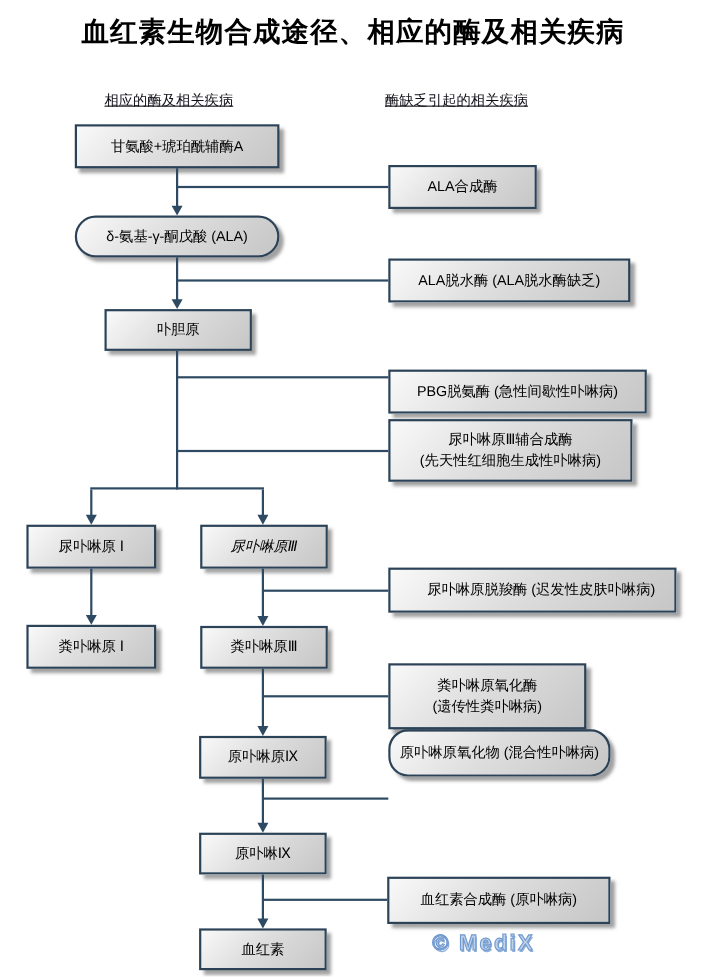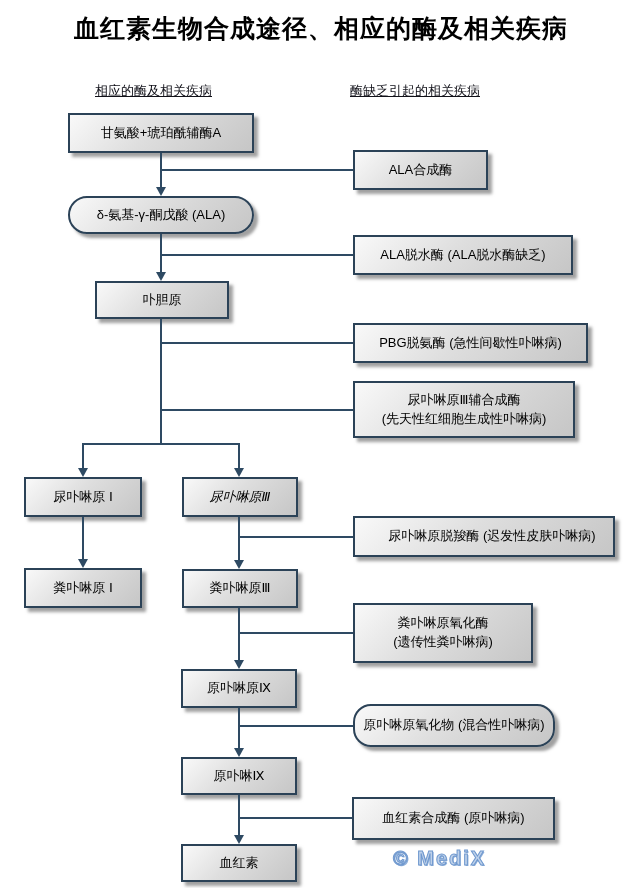--- a/index.html
+++ b/index.html
@@ -96,35 +96,35 @@
   <div class="node" style="left:181px;top:844px;width:116px;height:38px;">
     <span>血红素</span>
   </div>
 
   <div class="node" style="left:353px;top:150px;width:135px;height:40px;">
     <span>ALA合成酶</span>
   </div>
   <div class="node" style="left:353px;top:235px;width:220px;height:40px;">
     <span>ALA脱水酶 (ALA脱水酶缺乏)</span>
   </div>
-  <div class="node" style="left:353px;top:323px;width:235px;height:40px;">
+  <div class="node" style="left:353px;top:336px;width:235px;height:40px;">
     <span>PBG脱氨酶 (急性间歇性卟啉病)</span>
   </div>
   <div class="node" style="left:353px;top:381px;width:222px;height:57px;">
     <span>尿卟啉原Ⅲ辅合成酶</span>
     <span>(先天性红细胞生成性卟啉病)</span>
   </div>
   <div class="node" style="left:353px;top:516px;width:262px;height:41px;padding-left:16px;">
     <span>尿卟啉原脱羧酶 (迟发性皮肤卟啉病)</span>
   </div>
   <div class="node" style="left:353px;top:603px;width:180px;height:60px;">
     <span>粪卟啉原氧化酶</span>
     <span>(遗传性粪卟啉病)</span>
   </div>
-  <div class="node" style="left:353px;top:704px;width:202px;height:43px;border-radius:18px;">
+  <div class="node" style="left:353px;top:663px;width:202px;height:43px;border-radius:18px;">
     <span>原卟啉原氧化物 (混合性卟啉病)</span>
   </div>
   <div class="node" style="left:352px;top:797px;width:203px;height:43px;">
     <span>血红素合成酶 (原卟啉病)</span>
   </div>
 
   <div class="vline" style="left:160px;top:153px;height:36px;"></div>
   <div class="vline" style="left:160px;top:234px;height:40px;"></div>
   <div class="vline" style="left:160px;top:319px;height:126px;"></div>
   <div class="hline" style="left:82px;top:443px;width:158px;"></div>

